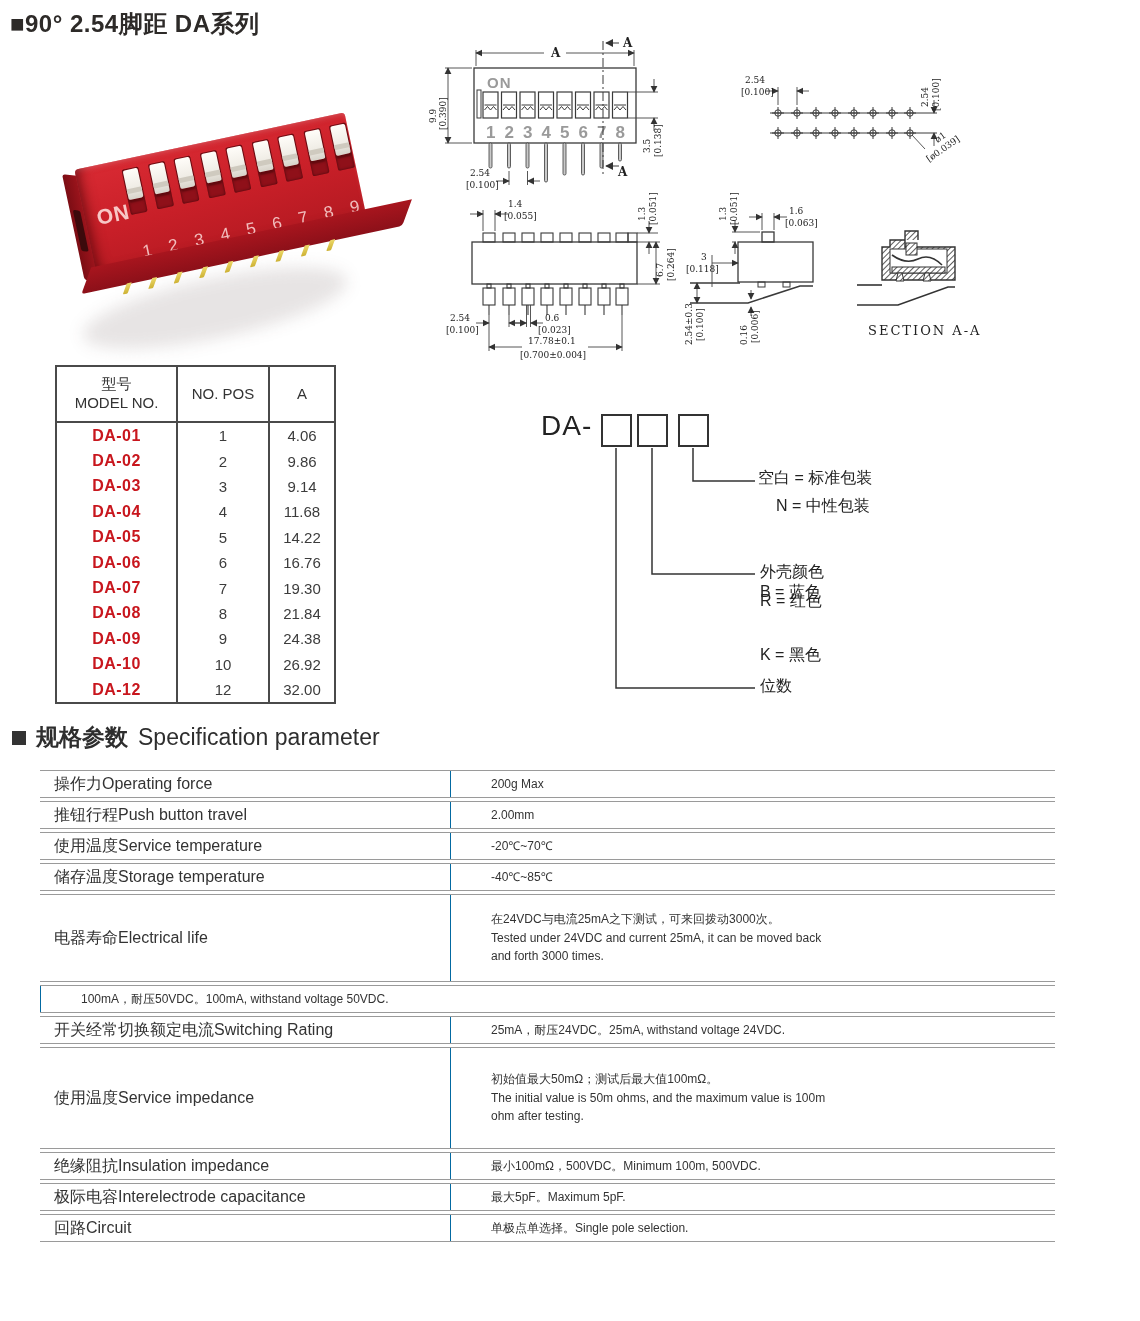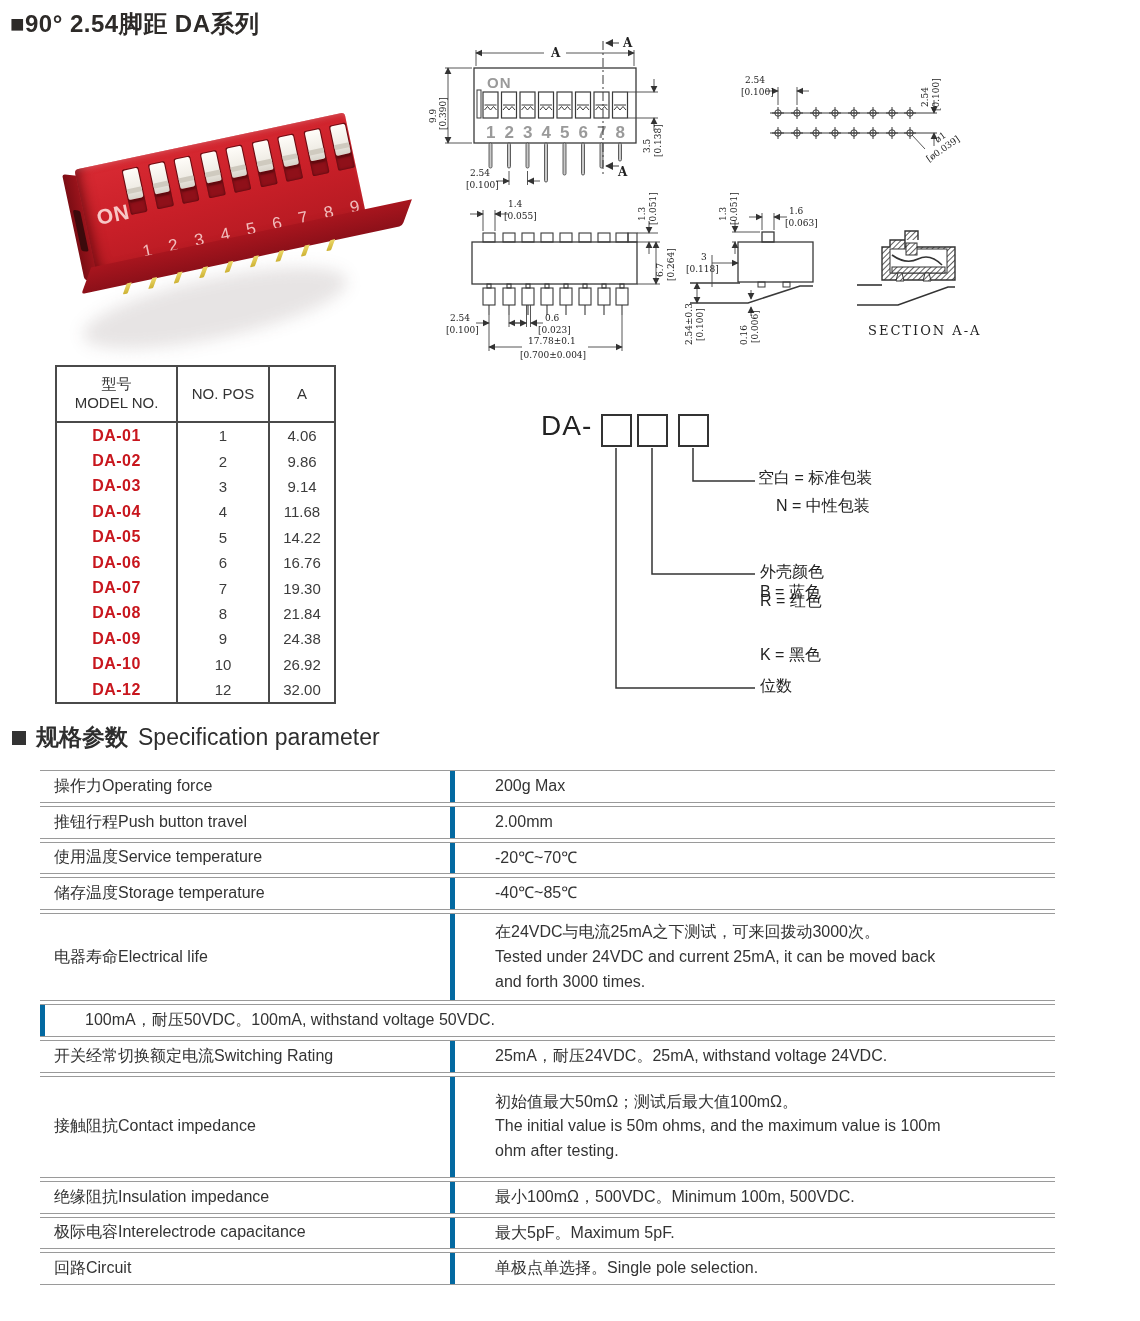--- a/index.html
+++ b/index.html
@@ -58,22 +58,22 @@
   .pn-label{font-size:16px;color:#222;white-space:nowrap;}
 
   
   .spec-head{left:12px;top:722px;display:flex;align-items:center;gap:10px;}
   .spec-bullet{width:14px;height:14px;background:#333;}
   .spec-zh{font-size:23px;font-weight:bold;color:#2e2e2e;}
   .spec-en{font-size:23px;color:#2e2e2e;text-align:center;}
   .spec-table{left:40px;top:770px;width:1015px;display:flex;flex-direction:column;}
   .spec-row{display:flex;border-top:1px solid #9a9a9a;border-bottom:1px solid #9a9a9a;margin-bottom:3px;}
   .spec-label{width:410px;display:flex;align-items:center;padding-left:14px;font-size:16px;box-sizing:border-box;}
-  .spec-value{flex:1;display:flex;align-items:center;padding:3px 8px 3px 40px;font-size:16px;
-              border-left:5px solid #0369a1;white-space:pre-line;line-height:1.55;}
+  .spec-value{flex:1;display:flex;align-items:center;padding:3px 8px 3px 40px;font-size:12px;
+              border-left:1px solid #0369a1;white-space:pre-line;line-height:1.55;}
   .h26{min-height:26px;} .h86{min-height:86px;} .h100{min-height:100px;}
 </style>
 </head>
 <body>
 
 <div class="abs page-title">■90° 2.54脚距 DA系列</div>
 
 <div class="abs photo">
   <div class="abs photo-shadow"></div>
   <div class="abs dip">
@@ -544,21 +544,21 @@
 and forth 3000 times.</div>
     </div>
   <div class="spec-row h26">
       <div class="spec-value">100mA，耐压50VDC。100mA, withstand voltage 50VDC.</div>
     </div>
   <div class="spec-row h26">
       <div class="spec-label">开关经常切换额定电流Switching Rating</div>
       <div class="spec-value">25mA，耐压24VDC。25mA, withstand voltage 24VDC.</div>
     </div>
   <div class="spec-row h100">
-      <div class="spec-label">接触阻抗Contact impedance</div>
+      <div class="spec-label">使用温度Service impedance</div>
       <div class="spec-value">初始值最大50mΩ；测试后最大值100mΩ。
 The initial value is 50m ohms, and the maximum value is 100m
 ohm after testing.</div>
     </div>
   <div class="spec-row h26">
       <div class="spec-label">绝缘阻抗Insulation impedance</div>
       <div class="spec-value">最小100mΩ，500VDC。Minimum 100m, 500VDC.</div>
     </div>
   <div class="spec-row h26">
       <div class="spec-label">极际电容Interelectrode capacitance</div>

